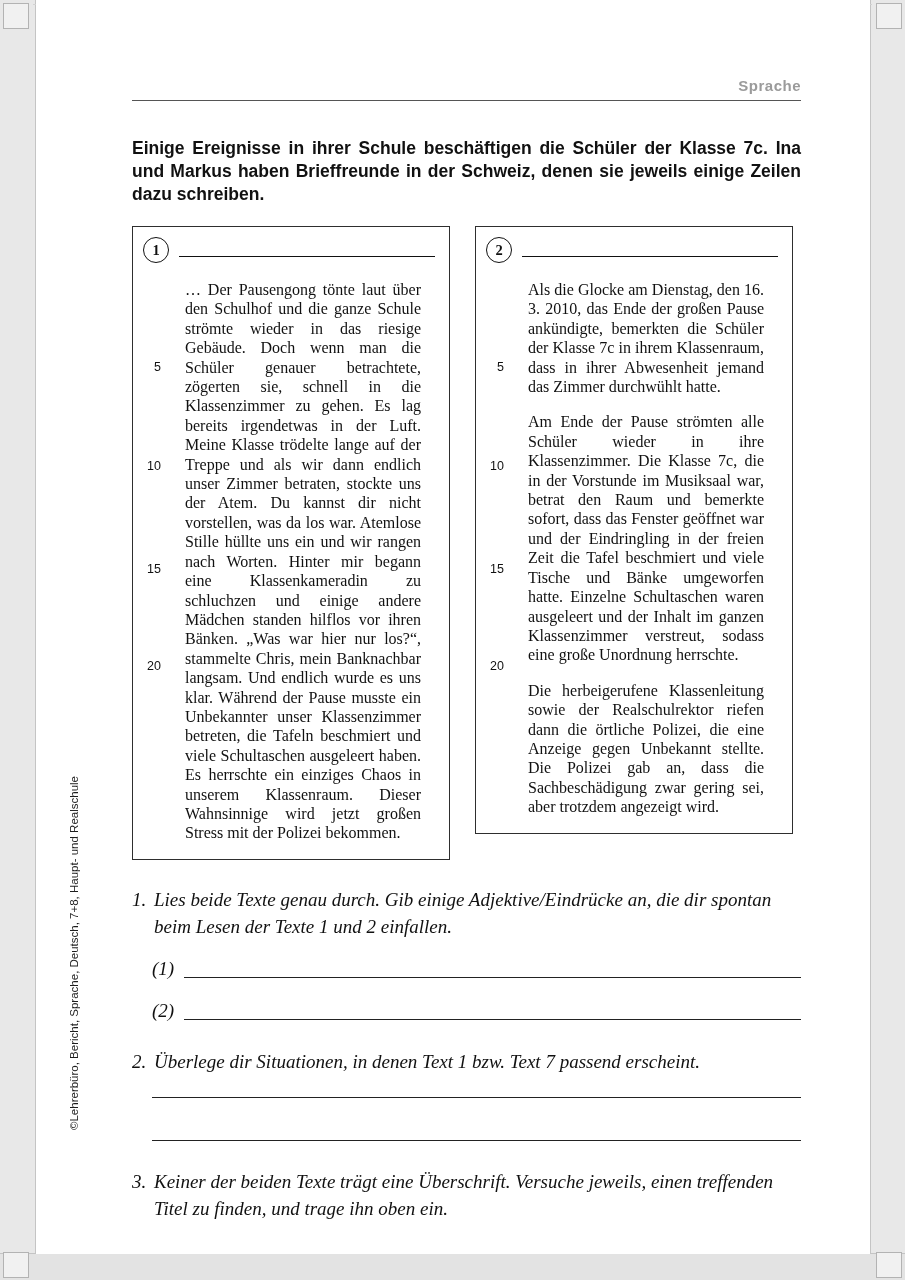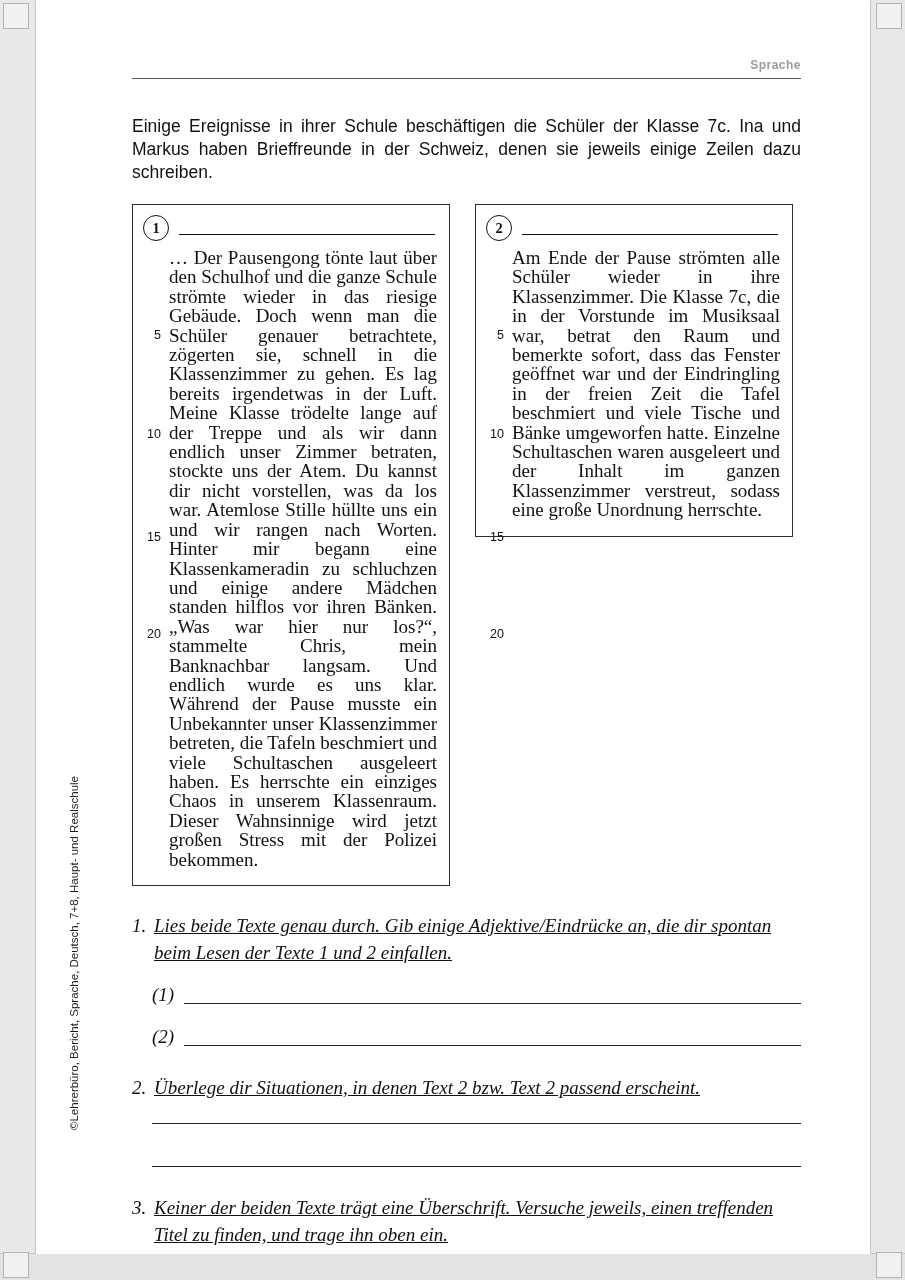--- a/index.html
+++ b/index.html
@@ -13,45 +13,45 @@
   .track-top{position:absolute;left:33px;right:33px;top:4px;border-top:1px solid #d2d2d2;}
   .corner{position:absolute;width:26px;height:26px;background:#f1f1f1;border:1px solid #b3b3b3;box-sizing:border-box;}
   .tl{left:3px;top:3px}.tr{right:3px;top:3px}.bl{left:3px;bottom:2px}.br{right:3px;bottom:2px}
   .watermark{position:absolute;left:38px;top:1224px;font-family:"Liberation Sans",sans-serif;
              font-size:13px;color:#c9c9c9;}
 
   
   .page{position:absolute;left:36px;right:35px;top:0;bottom:26px;background:#fff;}
   .content{position:absolute;left:96px;right:69px;top:0;}
 
-  .section-label{margin-top:58px;text-align:right;font-family:"Liberation Sans",sans-serif;
-                 font-weight:bold;font-size:12px;color:#9b9b9b;letter-spacing:.5px;}
+  .section-label{margin-top:77px;text-align:right;font-family:"Liberation Sans",sans-serif;
+                 font-weight:bold;font-size:15px;color:#9b9b9b;letter-spacing:.5px;}
   .header-rule{border:none;border-top:1.5px solid #555;margin:6px 0 0 0;}
 
-  .intro{margin-top:36px;font-family:"Liberation Sans",sans-serif;font-weight:normal;
+  .intro{margin-top:36px;font-family:"Liberation Sans",sans-serif;font-weight:bold;
          font-size:17.5px;line-height:23px;text-align:justify;}
 
   .texts-row{display:flex;gap:25px;margin-top:20px;align-items:flex-start;}
   .text-box{width:318px;box-sizing:border-box;border:1px solid #2e2e2e;background:#fff;}
   .box-header{display:flex;align-items:center;margin:9px 12px 4px 10px;height:28px;}
   .circle{width:24px;height:24px;border:1.5px solid #111;border-radius:50%;flex:none;
           display:flex;align-items:center;justify-content:center;
           font-weight:bold;font-size:14.5px;}
   .title-blank{flex:1;margin:0 2px 3px 10px;border-bottom:1px solid #111;height:16px;}
   .box-body{position:relative;margin:6px 12px 16px 36px;}
-  .box-text p{margin:0;font-size:19px;line-height:19.4px;text-align:justify;}
+  .box-text p{margin:16px;font-size:16px;line-height:19.4px;text-align:justify;}
   .gutter-num{position:absolute;left:-31px;width:23px;text-align:right;
               font-family:"Liberation Sans",sans-serif;font-size:12.5px;line-height:19.4px;color:#111;}
   .ln1{top:78px}.ln2{top:177px}.ln3{top:280px}.ln4{top:377px}
 
   
   .tasks{margin-top:26px;font-style:italic;font-size:19px;line-height:27px;}
   .task{display:flex;}
   .task-num{flex:none;width:22px;}
-  .task-text{flex:1;text-decoration:underline;}
+  .task-text{flex:1;}
   .blank-row{display:flex;align-items:flex-end;margin:15px 0 0 20px;height:27px;}
   .blank-label{flex:none;}
   .blank-line{flex:1;border-bottom:1.2px solid #222;margin:0 0 4px 10px;}
   .answer-line{margin-left:20px;border-bottom:1.2px solid #222;}
   .al1{margin-top:22px;}
   .al2{margin-top:42px;}
   .t2{margin-top:24px;}
   .t3{margin-top:27px;}
 
   .credit{position:absolute;left:44px;bottom:124px;transform-origin:0 100%;transform:rotate(-90deg);
@@ -105,21 +105,23 @@
           <div class="box-header">
             <div class="circle">2</div>
             <div class="title-blank"></div>
           </div>
           <div class="box-body">
             <span class="gutter-num ln1">5</span>
             <span class="gutter-num ln2">10</span>
             <span class="gutter-num ln3">15</span>
             <span class="gutter-num ln4">20</span>
             <div class="box-text">
+              <p>Als die Glocke am Dienstag, den 16. 3. 2010, das Ende der großen Pause ankündigte, bemerkten die Schüler der Klasse 7c in ihrem Klassenraum, dass in ihrer Abwesenheit jemand das Zimmer durchwühlt hatte.</p>
               <p>Am Ende der Pause strömten alle Schüler wieder in ihre Klassenzimmer. Die Klasse 7c, die in der Vorstunde im Musiksaal war, betrat den Raum und bemerkte sofort, dass das Fenster geöffnet war und der Eindringling in der freien Zeit die Tafel beschmiert und viele Tische und Bänke umgeworfen hatte. Einzelne Schultaschen waren ausgeleert und der Inhalt im ganzen Klassenzimmer verstreut, sodass eine große Unordnung herrschte.</p>
+              <p>Die herbeigerufene Klassenleitung sowie der Realschulrektor riefen dann die örtliche Polizei, die eine Anzeige gegen Unbekannt stellte. Die Polizei gab an, dass die Sachbeschädigung zwar gering sei, aber trotzdem angezeigt wird.</p>
             </div>
           </div>
         </div>
 
       </div>
 
       <div class="tasks">
 
         <div class="task">
           <div class="task-num">1.</div>
@@ -130,21 +132,21 @@
           <div class="blank-label">(1)</div>
           <div class="blank-line"></div>
         </div>
         <div class="blank-row">
           <div class="blank-label">(2)</div>
           <div class="blank-line"></div>
         </div>
 
         <div class="task t2">
           <div class="task-num">2.</div>
-          <div class="task-text">Überlege dir Situationen, in denen Text 2 bzw. Text 2 passend erscheint.</div>
+          <div class="task-text">Überlege dir Situationen, in denen Text 1 bzw. Text 7 passend erscheint.</div>
         </div>
 
         <div class="answer-line al1"></div>
         <div class="answer-line al2"></div>
 
         <div class="task t3">
           <div class="task-num">3.</div>
           <div class="task-text">Keiner der beiden Texte trägt eine Überschrift. Versuche jeweils, einen treffenden Titel zu finden, und trage ihn oben ein.</div>
         </div>
 

